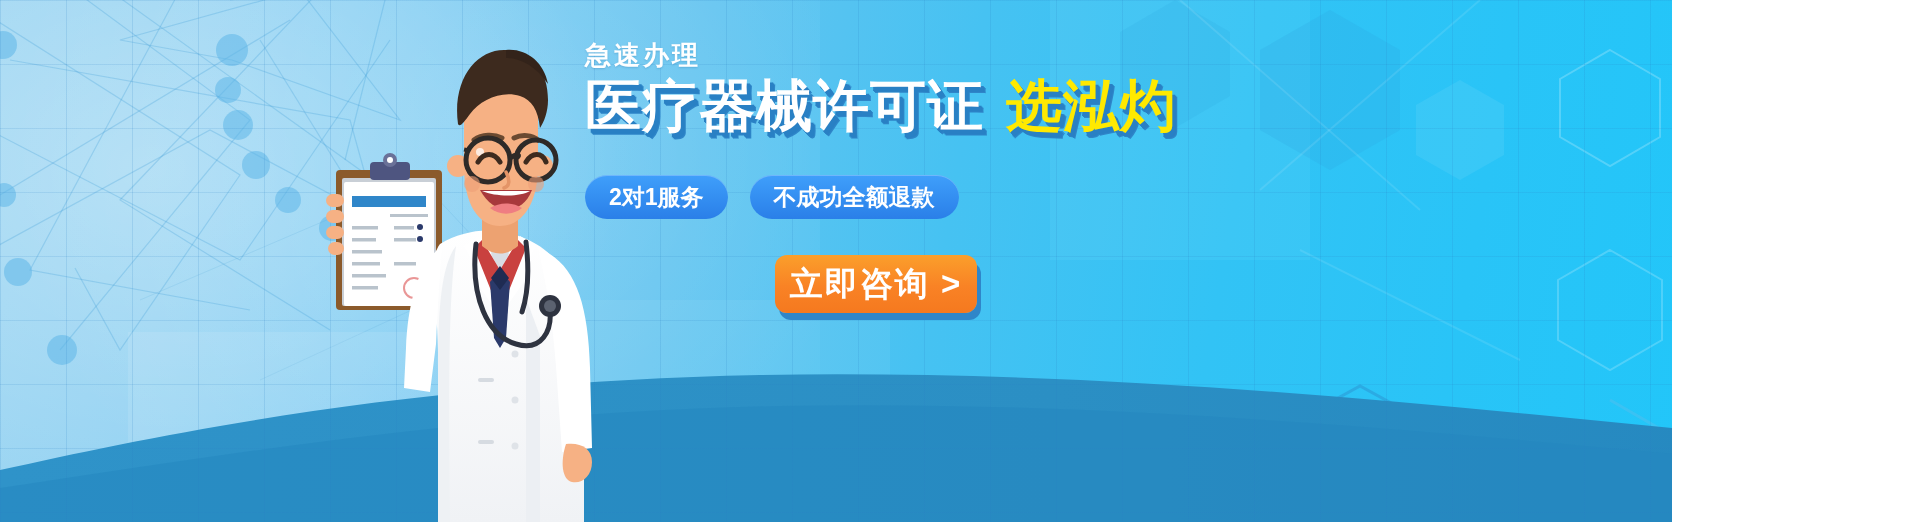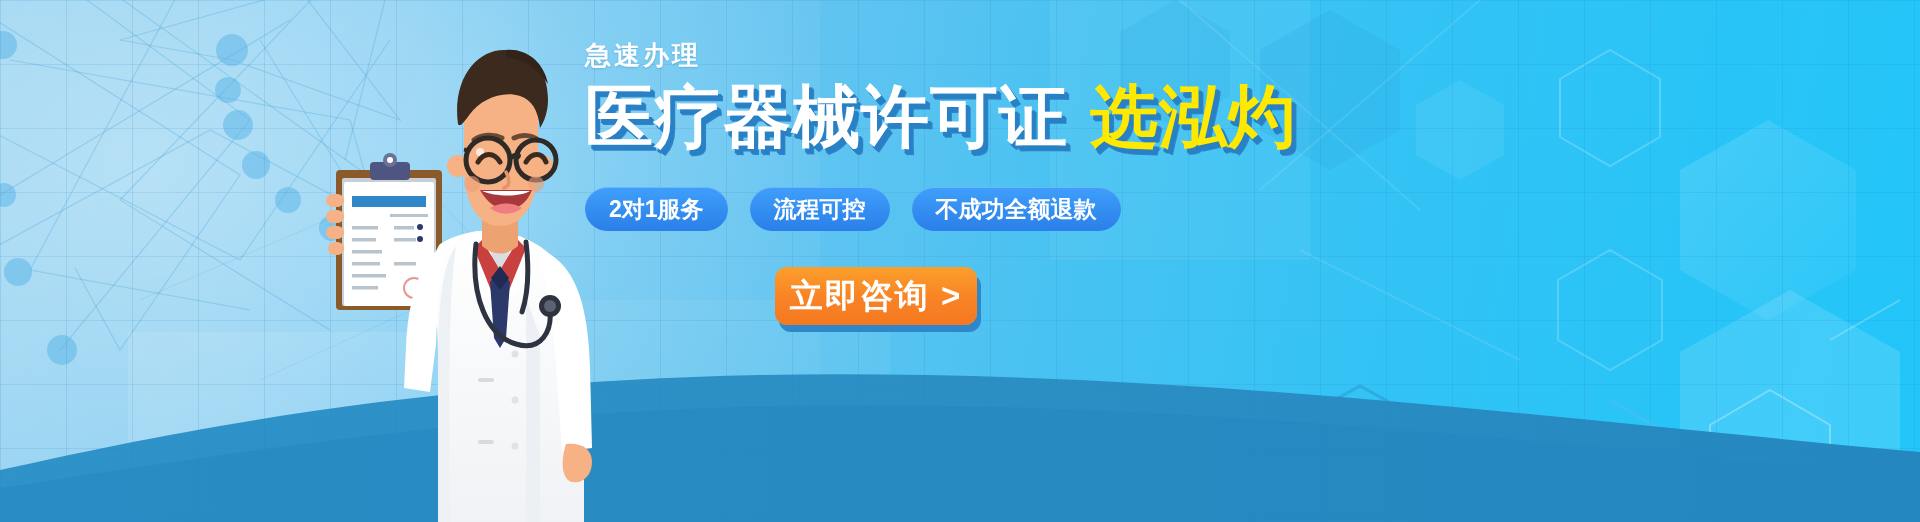--- a/index.html
+++ b/index.html
@@ -3,21 +3,21 @@
 <meta charset="utf-8">
 <style>
   * { box-sizing: border-box; margin: 0; padding: 0; }
   html, body {
     width: 1920px; height: 522px;
     overflow: hidden;
     font-family: "Liberation Sans", "DejaVu Sans", sans-serif;
   }
   .banner {
     position: relative;
-    width: 1920px; height: 522px;
+    width: 1672px; height: 522px;
     overflow: hidden;
     background: linear-gradient(100deg,
         #9ed6f2 0%, #93d2f2 12%, #7ccbf2 26%,
         #63c4f0 40%, #46c2f2 56%, #32c3f5 72%,
         #29c4f7 86%, #22c6f9 100%);
   }
 
   
   .layer { position: absolute; inset: 0; }
 
@@ -58,24 +58,25 @@
     color: #ffffff;
     font-size: 26px;
     font-weight: 700;
     letter-spacing: 3px;
     line-height: 1;
     text-shadow: 0 1px 2px rgba(24,92,150,0.25);
   }
   .headline {
     margin-top: 14px;
     white-space: nowrap;
-    font-size: 68px;
+    font-size: 56px;
     font-weight: 900;
     line-height: 1.02;
     letter-spacing: 1px;
+    font-family: Liberation Mono, monospace;
   }
   .headline .white {
     color: #ffffff;
     text-shadow:
        3px 4px 0 #2980c4,
        4px 5px 0 #2980c4,
        5px 6px 0 #2f86c9;
   }
   .headline .yellow {
     color: #ffe900;
@@ -349,21 +350,20 @@
   <div class="content">
 
     <div class="eyebrow">急速办理</div>
 
     <div class="headline">
       <span class="white">医疗器械许可证</span><span class="yellow">选泓灼</span>
     </div>
 
     <div class="pills">
       <div class="pill">2对1服务</div>
-      <div class="pill">流程可控</div>
       <div class="pill">不成功全额退款</div>
     </div>
 
     <div class="cta-wrap">
       <button class="cta">立即咨询 &gt;</button>
     </div>
   </div>
 </div>
 
 </body></html>

